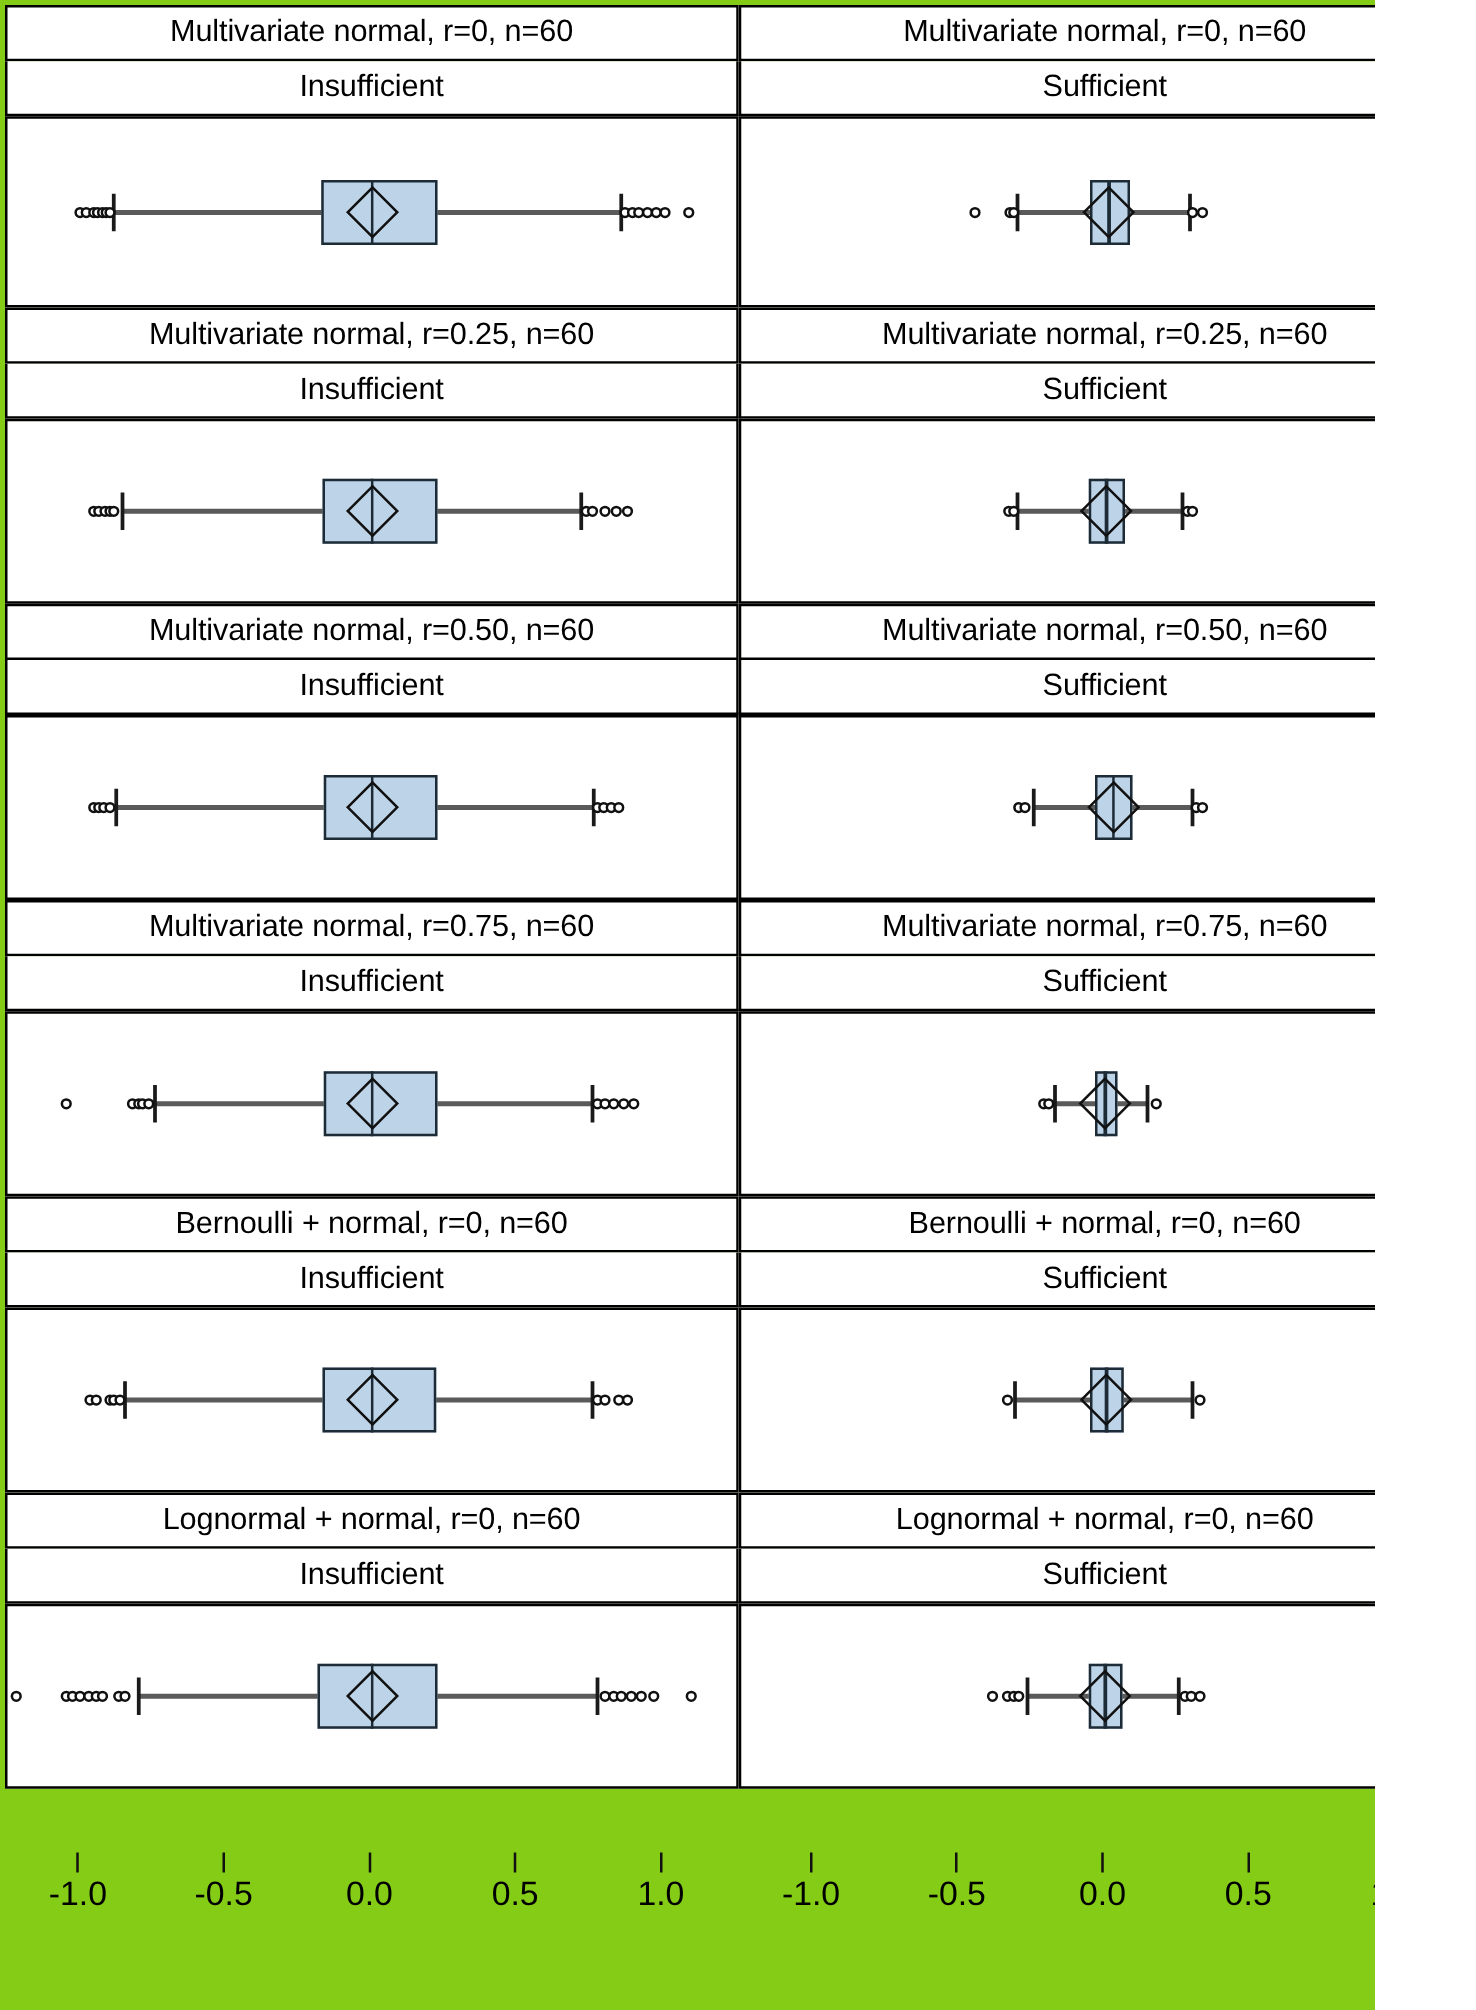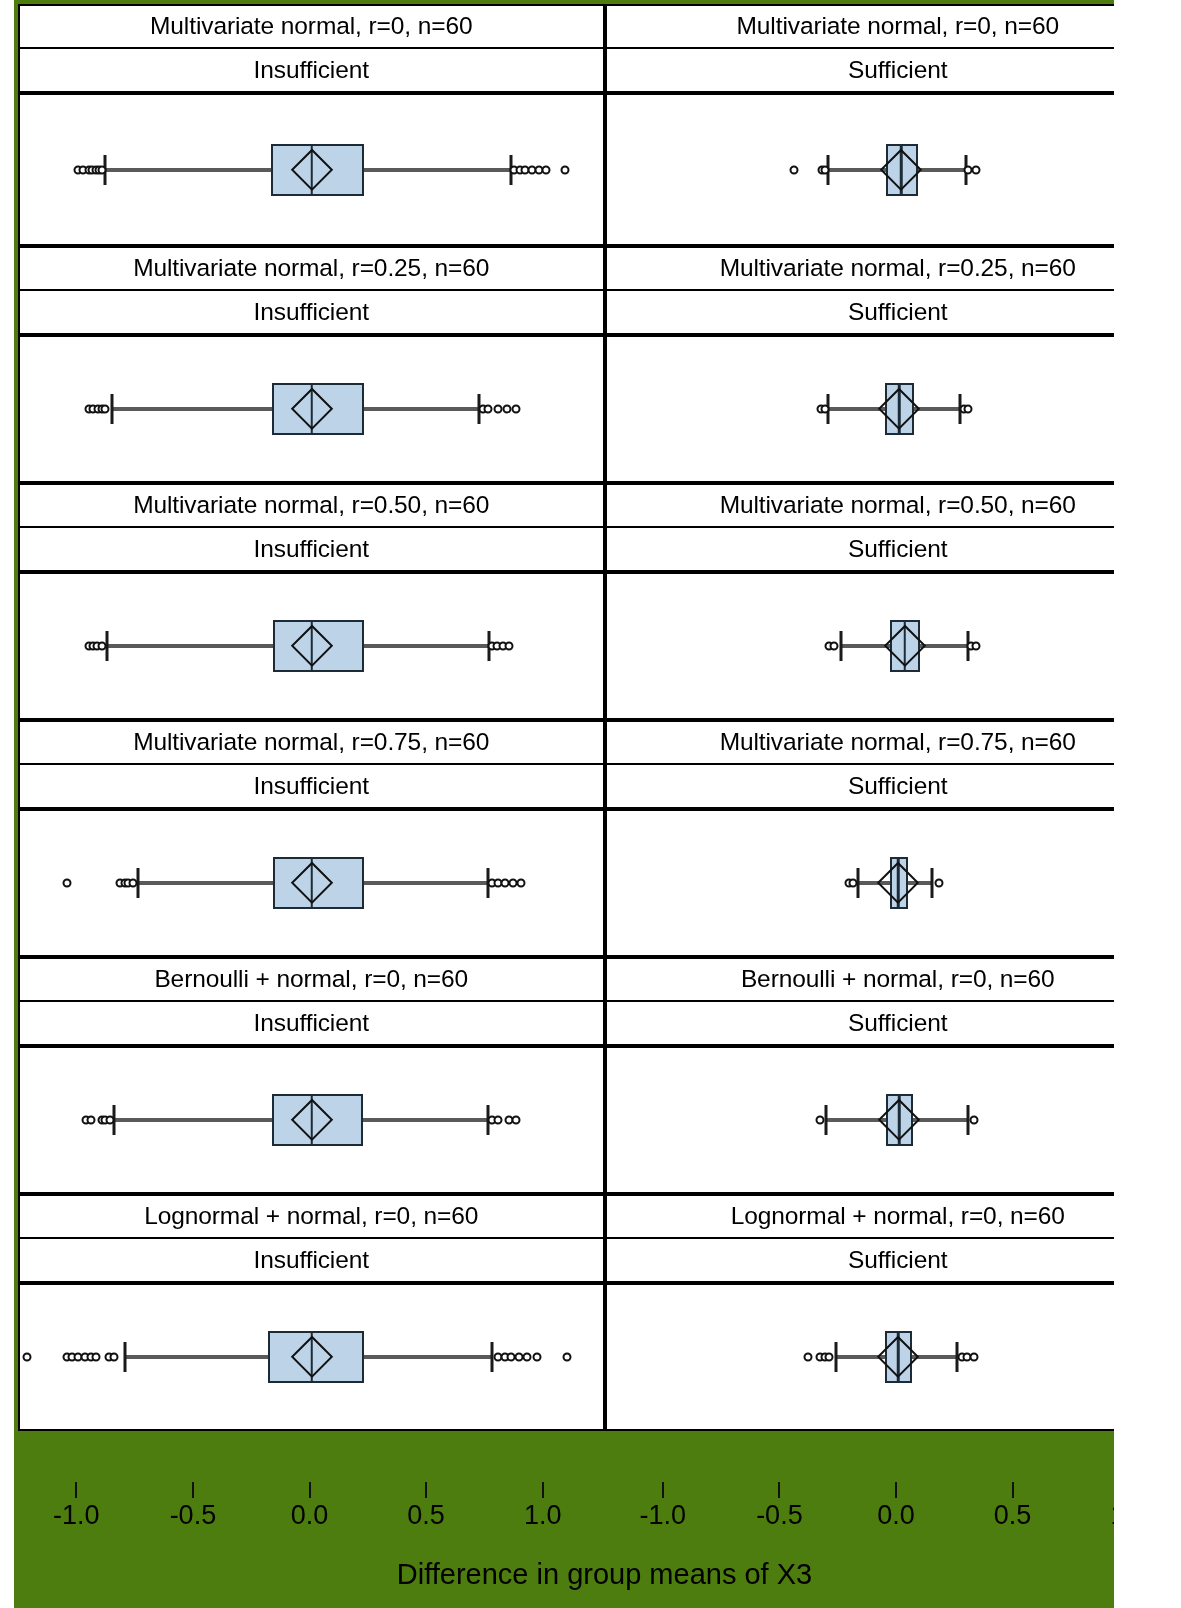--- a/index.html
+++ b/index.html
@@ -1,17 +1,17 @@
 <!DOCTYPE html>
 <html><head>
 <meta charset="utf-8">
 <style>
   html,body{margin:0;padding:0;background:#ffffff;}
   body{font-family:"Liberation Sans","DejaVu Sans",sans-serif;color:#000;}
-  #page{position:relative;width:1100px;height:1608px;background:#4d7c0f;overflow:hidden;margin-left:14px;}
+  #page{position:relative;width:1100px;height:1608px;background:#84cc16;overflow:hidden;}
 
   
   .grid{position:absolute;left:4px;top:4px;width:1173px;height:1472px;}
 
   .striphead,.stripsub{
     box-sizing:border-box;
     border:2px solid #000;
     background:#ffffff;
     display:flex;align-items:center;justify-content:center;
     height:45px;
@@ -423,15 +423,14 @@
         <div class="ticklab" style="left: 174.9px;">-0.5</div>
         <div class="tick" style="left: 291.5px;"></div>
         <div class="ticklab" style="left: 291.5px;">0.0</div>
         <div class="tick" style="left: 408.1px;"></div>
         <div class="ticklab" style="left: 408.1px;">0.5</div>
         <div class="tick" style="left: 524.7px;"></div>
         <div class="ticklab" style="left: 524.7px;">1.0</div>
       </div>
     </div>
 
-  <div class="xlabel" style="left:0;top:1558px;">Difference in group means of X3</div>
 
 </div>
 
 </body></html>

